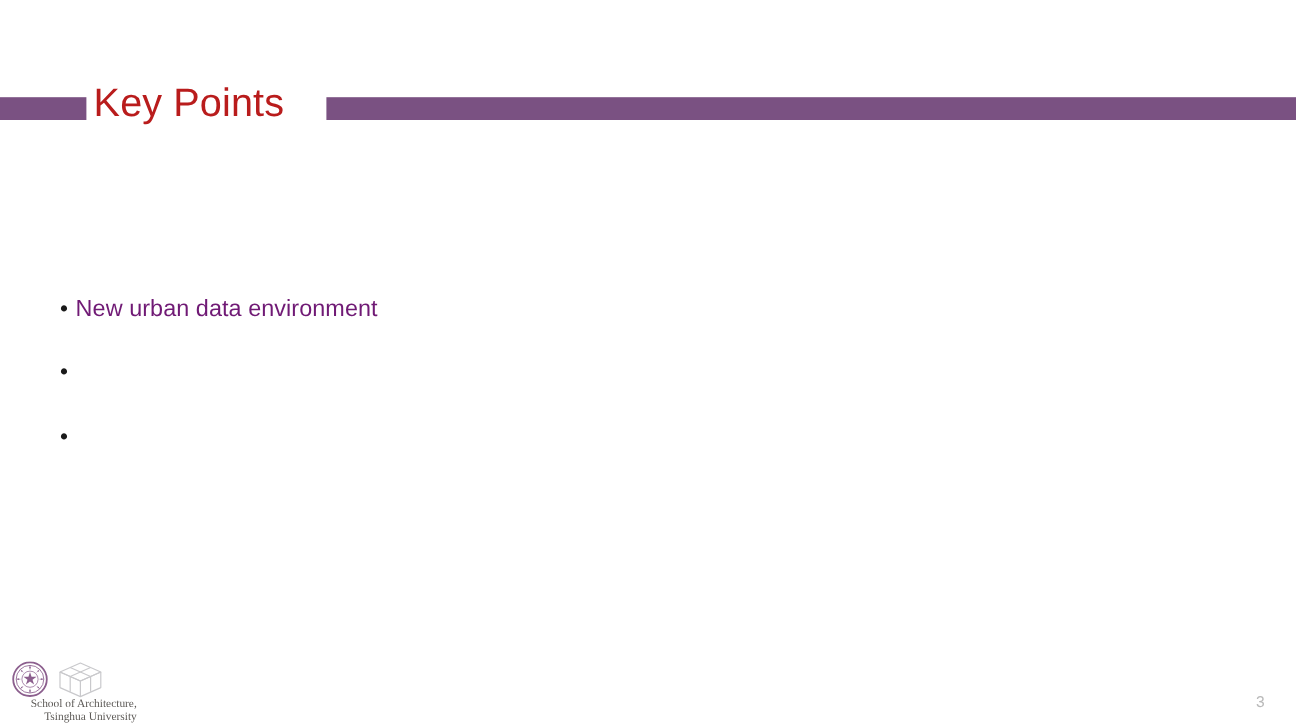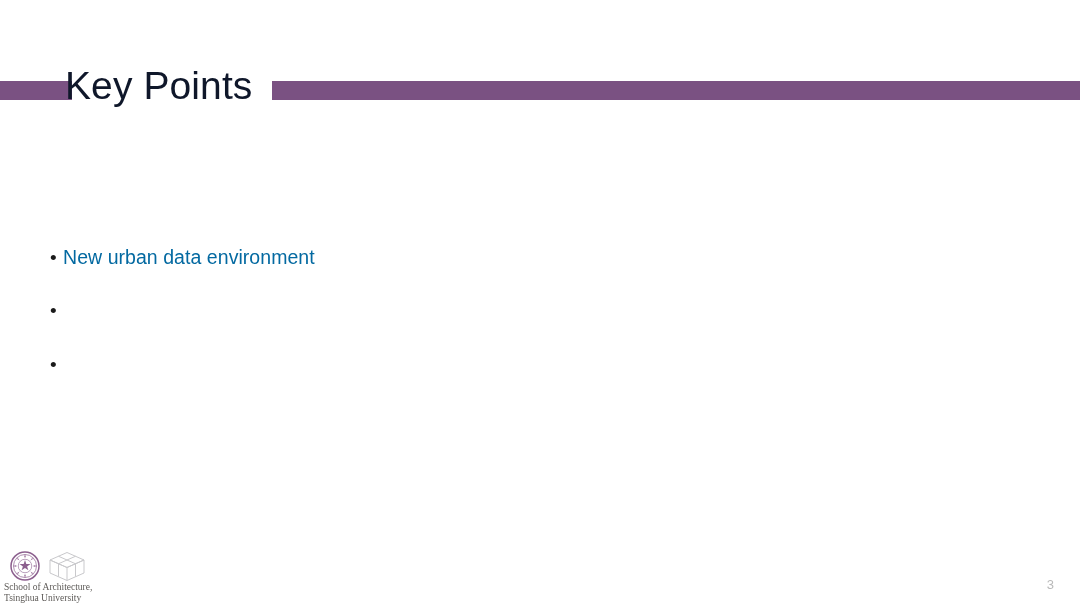--- a/index.html
+++ b/index.html
@@ -39,25 +39,25 @@
   .accent-bar.left {
     left: 0;
     width: 72px;
   }
   .accent-bar.right {
     left: 272px;
     width: 808px;
   }
   .slide-title {
     position: absolute;
-    left: 65px;
+    left: 78px;
     top: -2px;
-    font-size: 39px;
+    font-size: 33px;
     line-height: 56px;
-    color: #0f172a;
+    color: #b91c1c;
     letter-spacing: 0.1px;
     white-space: nowrap;
     font-weight: 400;
   }
 
   
   .bullets {
     position: absolute;
     left: 50px;
     top: 240px;
@@ -70,21 +70,21 @@
     line-height: 34px;
   }
   .bullet-dot {
     width: 13px;
     flex: 0 0 13px;
     color: #1a1a1a;
     font-size: 19px;
     line-height: 34px;
   }
   .bullet-text {
-    color: #0369a1;
+    color: #701a75;
     font-size: 19.5px;
     line-height: 34px;
     letter-spacing: 0.05px;
     white-space: nowrap;
   }
 
   
   .footer-logo {
     position: absolute;
     left: 4px;
@@ -109,21 +109,21 @@
     left: 44px;
     top: 1px;
     width: 38px;
     height: 31px;
   }
   .logo-caption {
     position: absolute;
     left: 0;
     top: 32px;
     width: 110px;
-    text-align: left;
+    text-align: right;
     font-family: "Liberation Serif", serif;
     font-size: 9.5px;
     line-height: 10.5px;
     color: #5d5a57;
   }
 
   
   .page-number {
     position: absolute;
     right: 26px;

